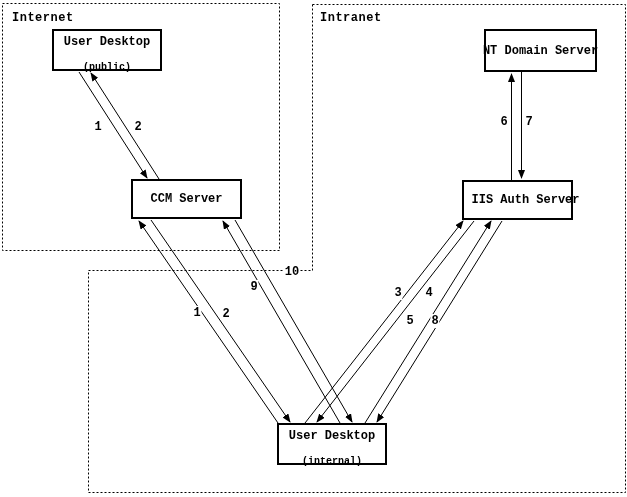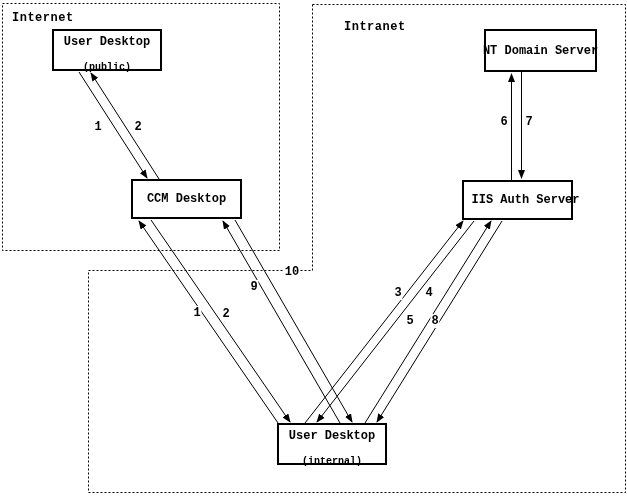--- a/index.html
+++ b/index.html
@@ -105,29 +105,29 @@
     <line class="flow-line" x1="474" y1="221" x2="317" y2="422" marker-end="url(#arrowhead)"></line>
 
     <line class="flow-line" x1="365" y1="423" x2="491" y2="221" marker-end="url(#arrowhead)"></line>
     <line class="flow-line" x1="502" y1="221" x2="377" y2="422" marker-end="url(#arrowhead)"></line>
 
     <line class="flow-line" x1="511.5" y1="180" x2="511.5" y2="74" marker-end="url(#arrowhead)"></line>
     <line class="flow-line" x1="521.5" y1="72" x2="521.5" y2="178" marker-end="url(#arrowhead)"></line>
   </svg>
 
   <span class="region-label" style="left:12px; top:11px;">Internet</span>
-  <span class="region-label" style="left:320px; top:20px;margin-left:24px;">Intranet</span>
+  <span class="region-label" style="left:320px; top:11px;">Intranet</span>
 
   <div class="node with-subtitle" style="left:52px; top:29px; width:110px; height:42px;">
     <div class="node-title">User Desktop</div>
     <div class="node-subtitle">(public)</div>
   </div>
 
   <div class="node" style="left:131px; top:179px; width:111px; height:40px;">
-    <div class="node-title">CCM Desktop</div>
+    <div class="node-title">CCM Server</div>
   </div>
 
   <div class="node" style="left:484px; top:29px; width:113px; height:43px;">
     <div class="node-title">NT Domain Server</div>
   </div>
 
   <div class="node" style="left:462px; top:180px; width:111px; height:40px;padding-left:16px;">
     <div class="node-title">IIS Auth Server</div>
   </div>
 

